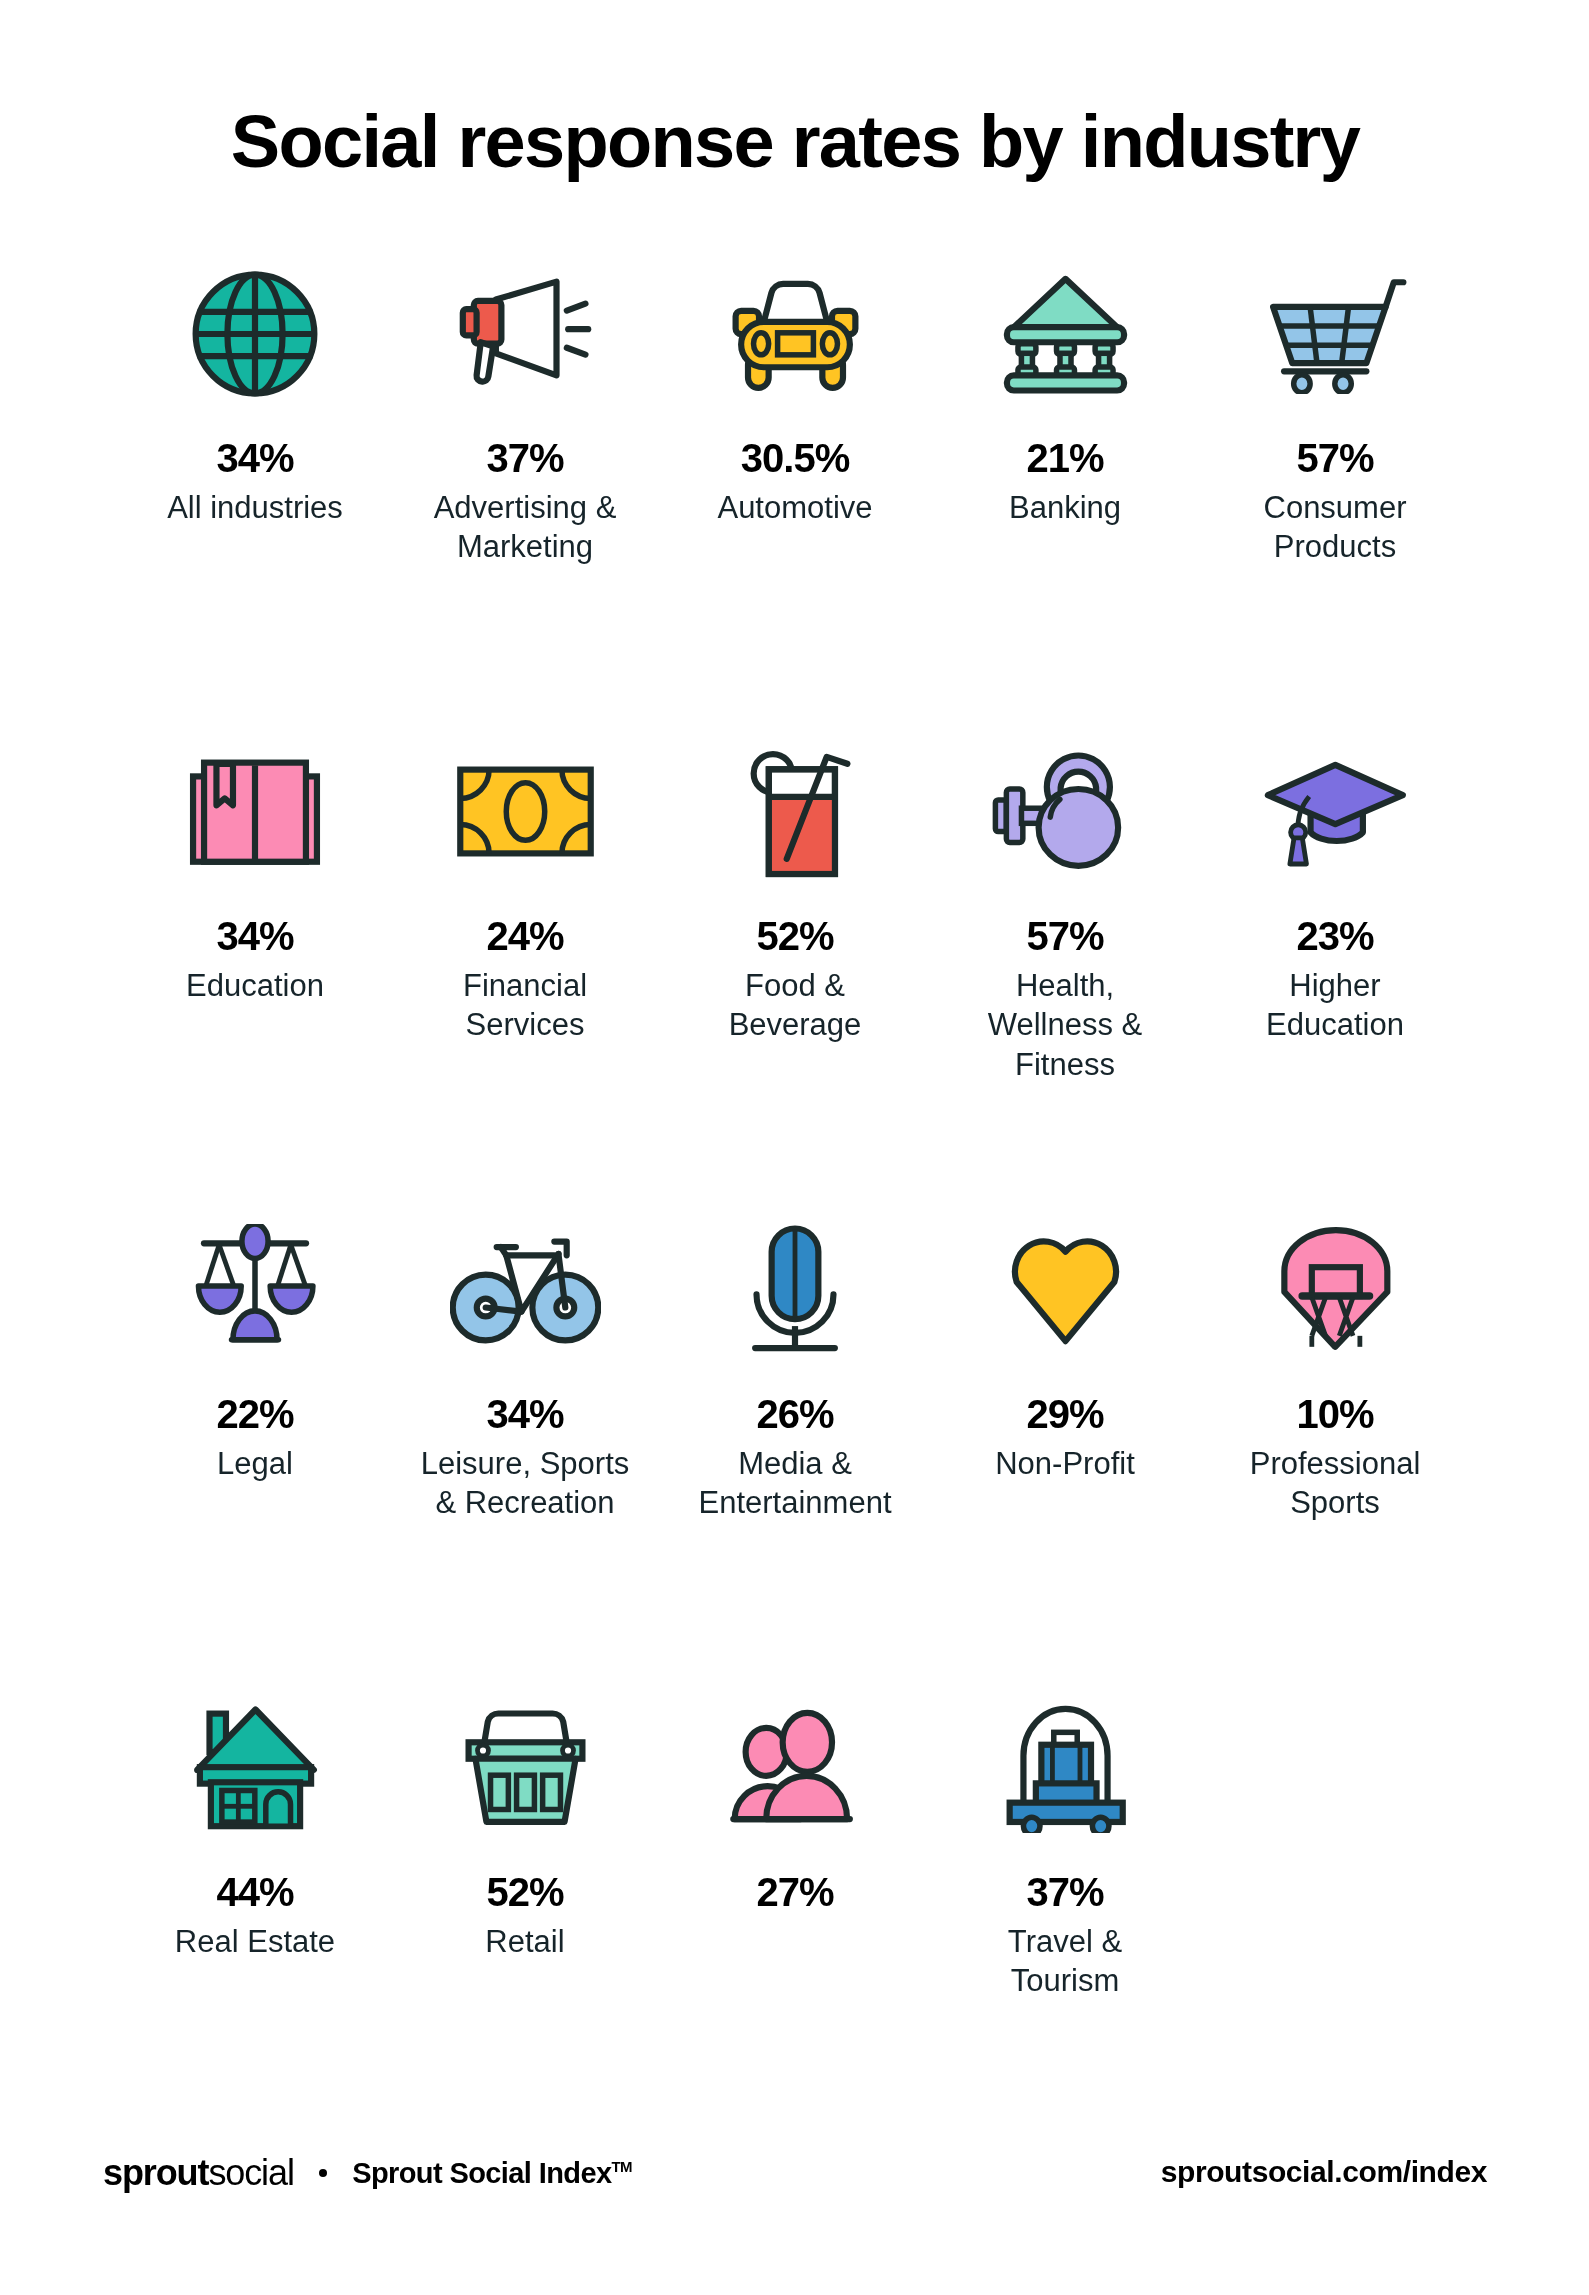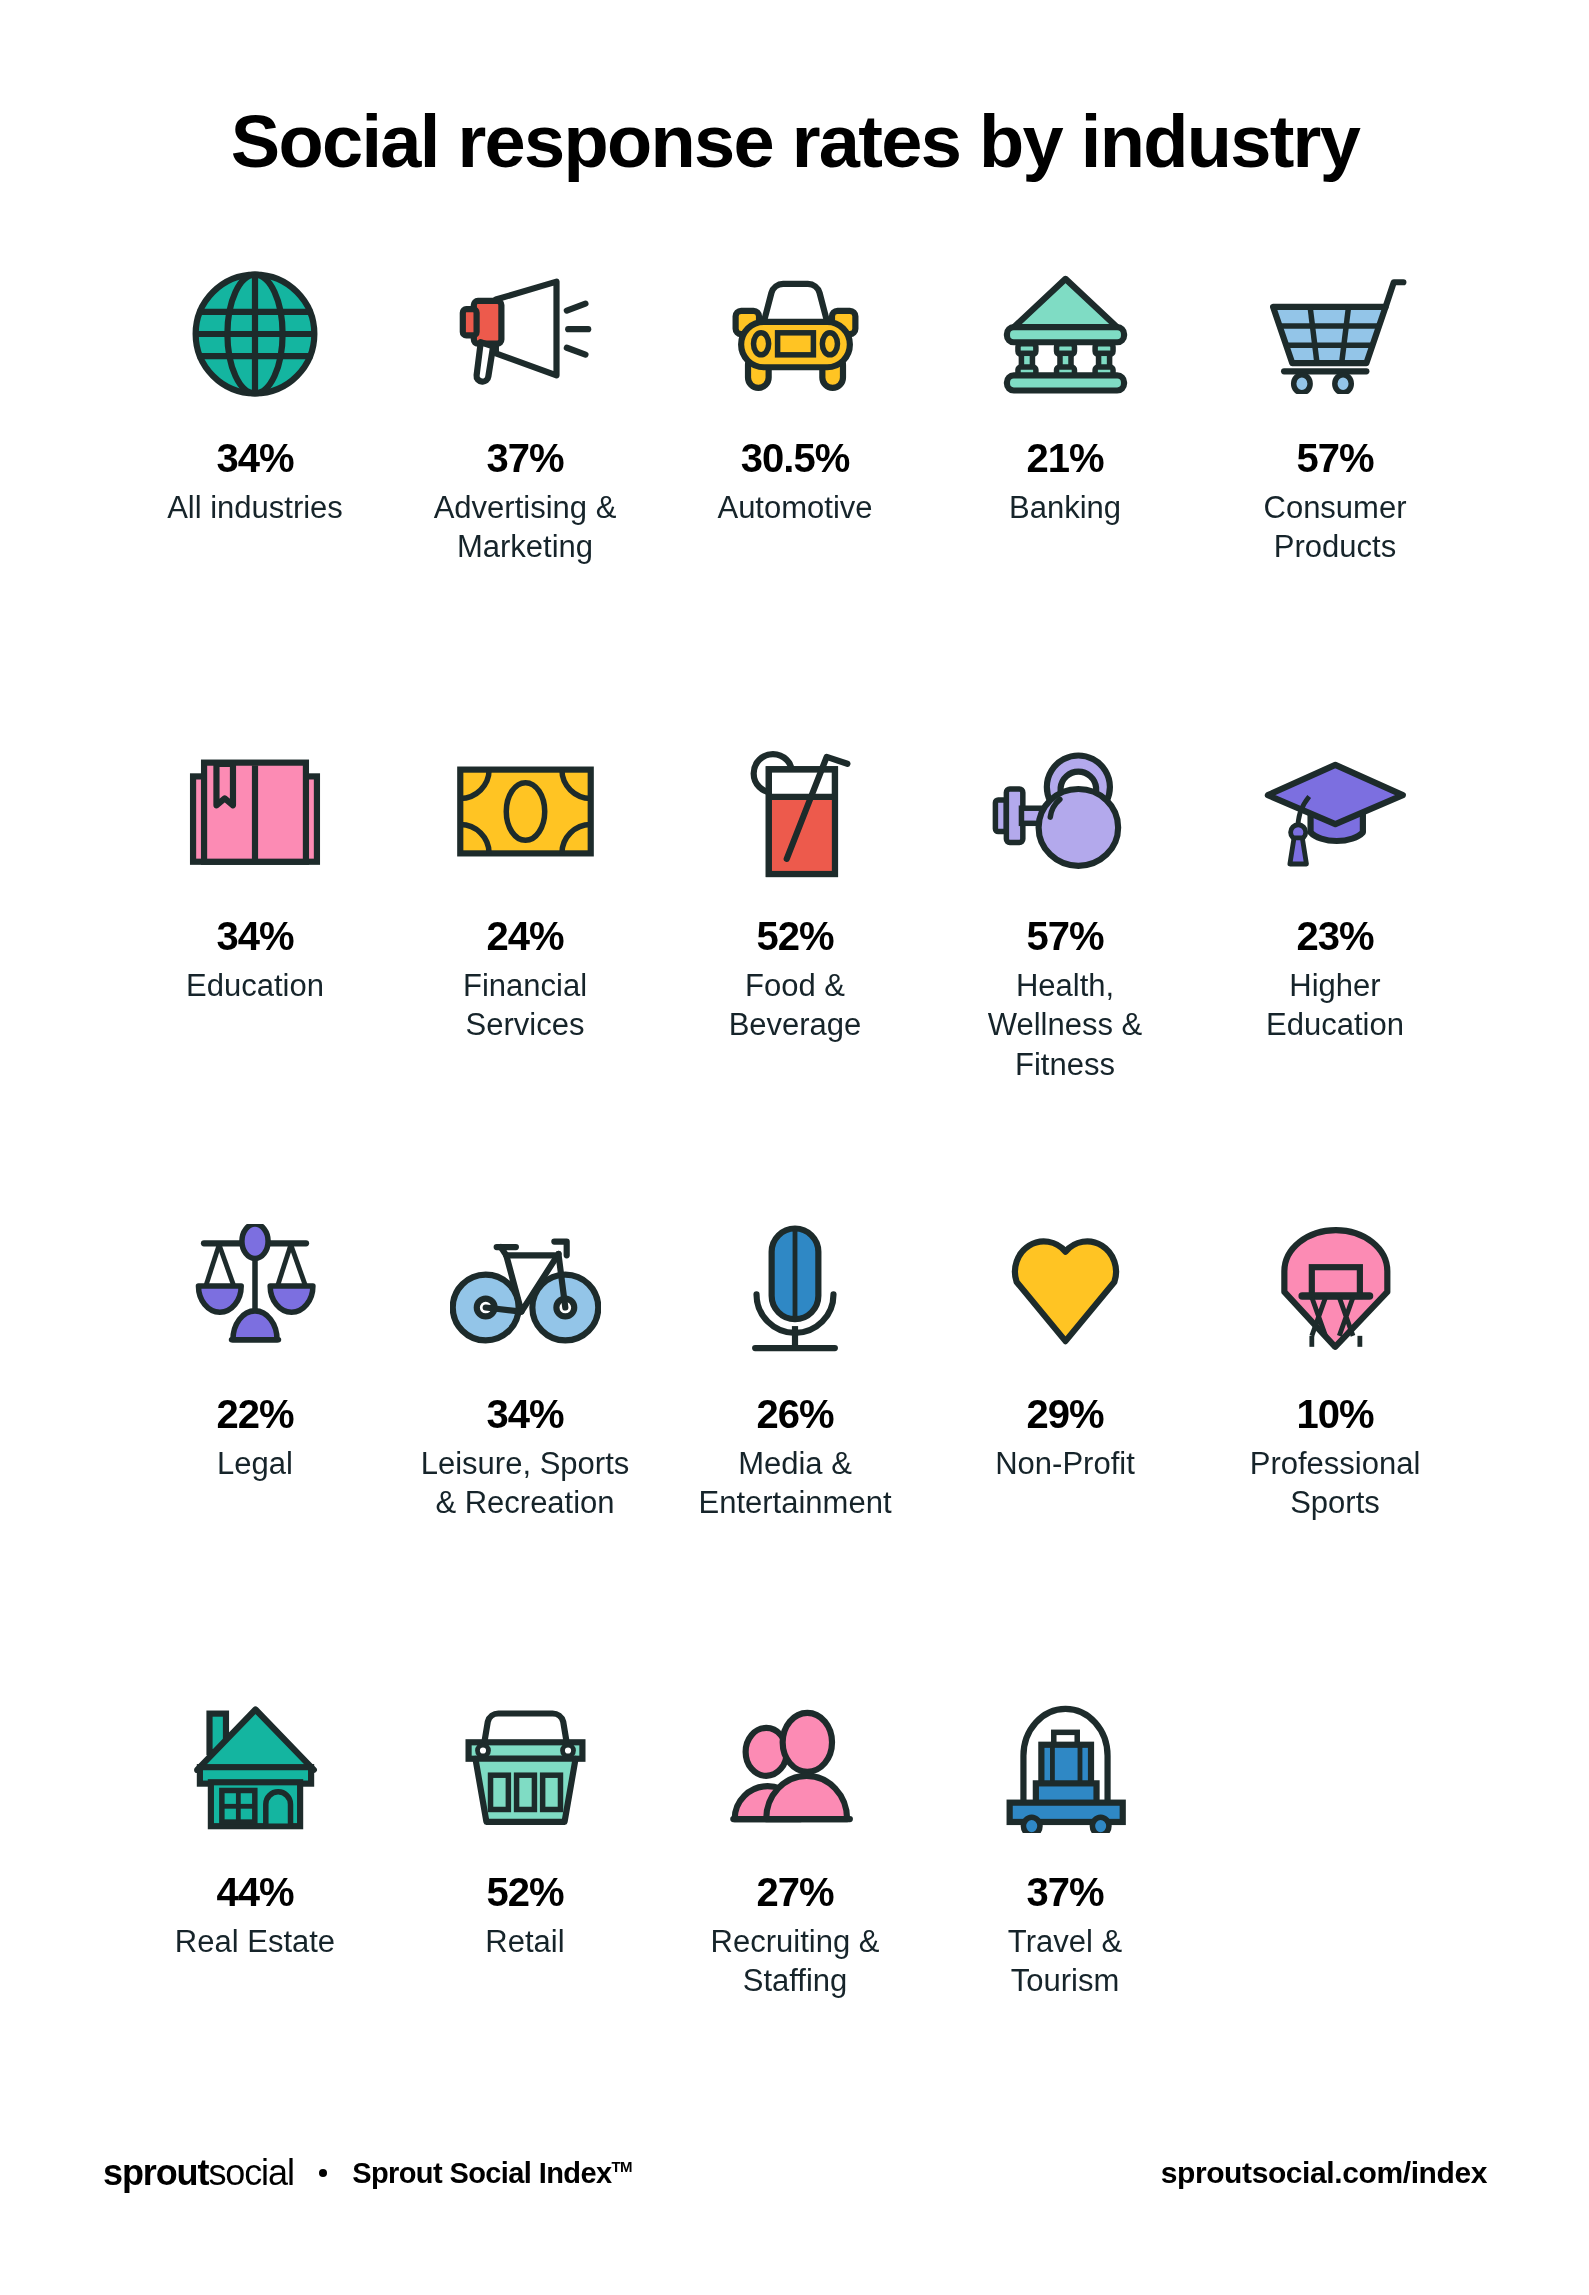--- a/index.html
+++ b/index.html
@@ -96,21 +96,20 @@
     max-width: 289px;
   }
 
   
   .footer {
     position: absolute;
     left: 103px;
     right: 103px;
     bottom: 95px;
     display: flex;
-    align-items: center;
     justify-content: space-between;
   }
   .footer-left {
     display: flex;
     align-items: center;
     gap: 0px;
   }
   .logo {
     font-size: 36px;
     letter-spacing: -1.1px;
@@ -441,21 +440,20 @@
       <div class="icon-slot">
         <svg width="138" height="120" viewBox="0 0 200 175">
           <ellipse cx="58" cy="64" r="0" rx="30" ry="35" fill="#fc8bb4" stroke="#1d2b2b" stroke-width="9"></ellipse>
           <path d="M12 162 a48 48 0 0 1 96 0 Z" fill="#fc8bb4" stroke="#1d2b2b" stroke-width="9" stroke-linejoin="round"></path>
           <ellipse cx="118" cy="50" rx="36" ry="43" fill="#fc8bb4" stroke="#1d2b2b" stroke-width="9"></ellipse>
           <path d="M58 162 a58 62 0 0 1 118 0 Z" fill="#fc8bb4" stroke="#1d2b2b" stroke-width="9" stroke-linejoin="round"></path>
           <line x1="10" y1="162" x2="180" y2="162" stroke="#1d2b2b" stroke-width="9" stroke-linecap="round"></line>
         </svg>
       </div>
       <div class="value">27%</div>
-      <div class="label">Recruiting &amp; Staffing</div>
     </div>
 
     <div class="cell">
       <div class="icon-slot">
         <svg width="131" height="131" viewBox="0 0 190 190">
           <path d="M34 160 L34 78 a61 68 0 0 1 122 0 L156 160" fill="none" stroke="#1d2b2b" stroke-width="9" stroke-linejoin="round"></path>
           <rect x="78" y="44" width="34" height="22" fill="#ffffff" stroke="#1d2b2b" stroke-width="8"></rect>
           <rect x="60" y="62" width="72" height="58" fill="#2f88c5" stroke="#1d2b2b" stroke-width="9"></rect>
           <line x1="76" y1="64" x2="76" y2="118" stroke="#1d2b2b" stroke-width="7"></line>
           <line x1="116" y1="64" x2="116" y2="118" stroke="#1d2b2b" stroke-width="7"></line>

